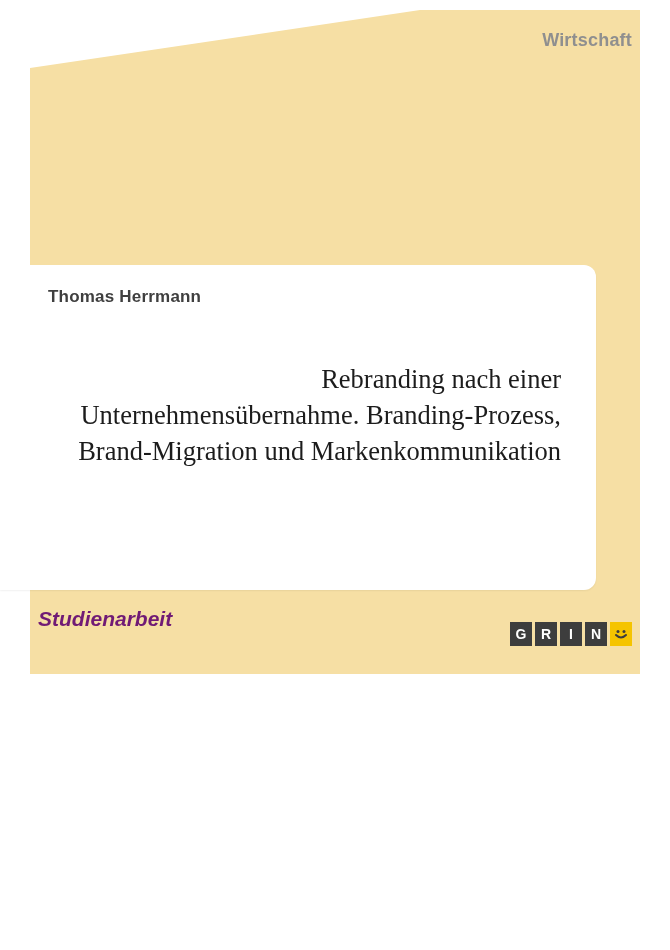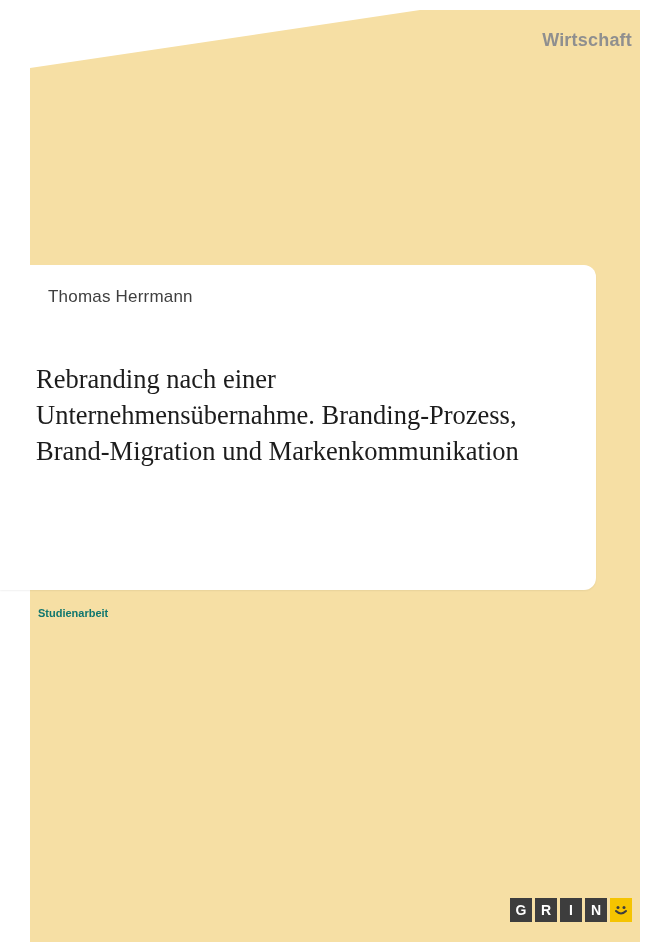--- a/index.html
+++ b/index.html
@@ -10,23 +10,24 @@
   body {
     width: 670px;
     height: 950px;
     font-family: "Liberation Sans", sans-serif;
     overflow: hidden;
   }
 
   .cover {
     position: relative;
     width: 670px;
-    height: 950px;
+    height: 674px;
     background: #ffffff;
     overflow: hidden;
+    text-align: right;
   }
 
   
   .page-panel {
     position: absolute;
     left: 30px;
     top: 10px;
     width: 610px;
     height: 932px;
     background: #f6dfa4;
@@ -65,43 +66,44 @@
     border-top-right-radius: 12px;
     border-bottom-right-radius: 12px;
     box-shadow: 0 1px 2px rgba(0,0,0,0.06);
   }
 
   .author {
     position: absolute;
     left: 48px;
     top: 287px;
     font-size: 17px;
-    font-weight: normal;
+    font-weight: bold;
     color: #3f3f3f;
     letter-spacing: 0.2px;
   }
 
   .title {
     position: absolute;
     left: 36px;
     top: 362px;
     width: 525px;
     font-family: "Liberation Serif", serif;
     font-size: 26.5px;
     line-height: 1.35;
     color: #1c1c1c;
   }
 
   .doctype {
     position: absolute;
     left: 38px;
     top: 607px;
-    font-size: 11px;
+    font-size: 21px;
     font-weight: bold;
-    color: #0f766e;
+    color: #701a75;
+    font-style: italic;
   }
 
   
   .grin-logo {
     position: absolute;
     right: 38px;
     bottom: 28px;
     display: flex;
     gap: 3px;
     align-items: center;

